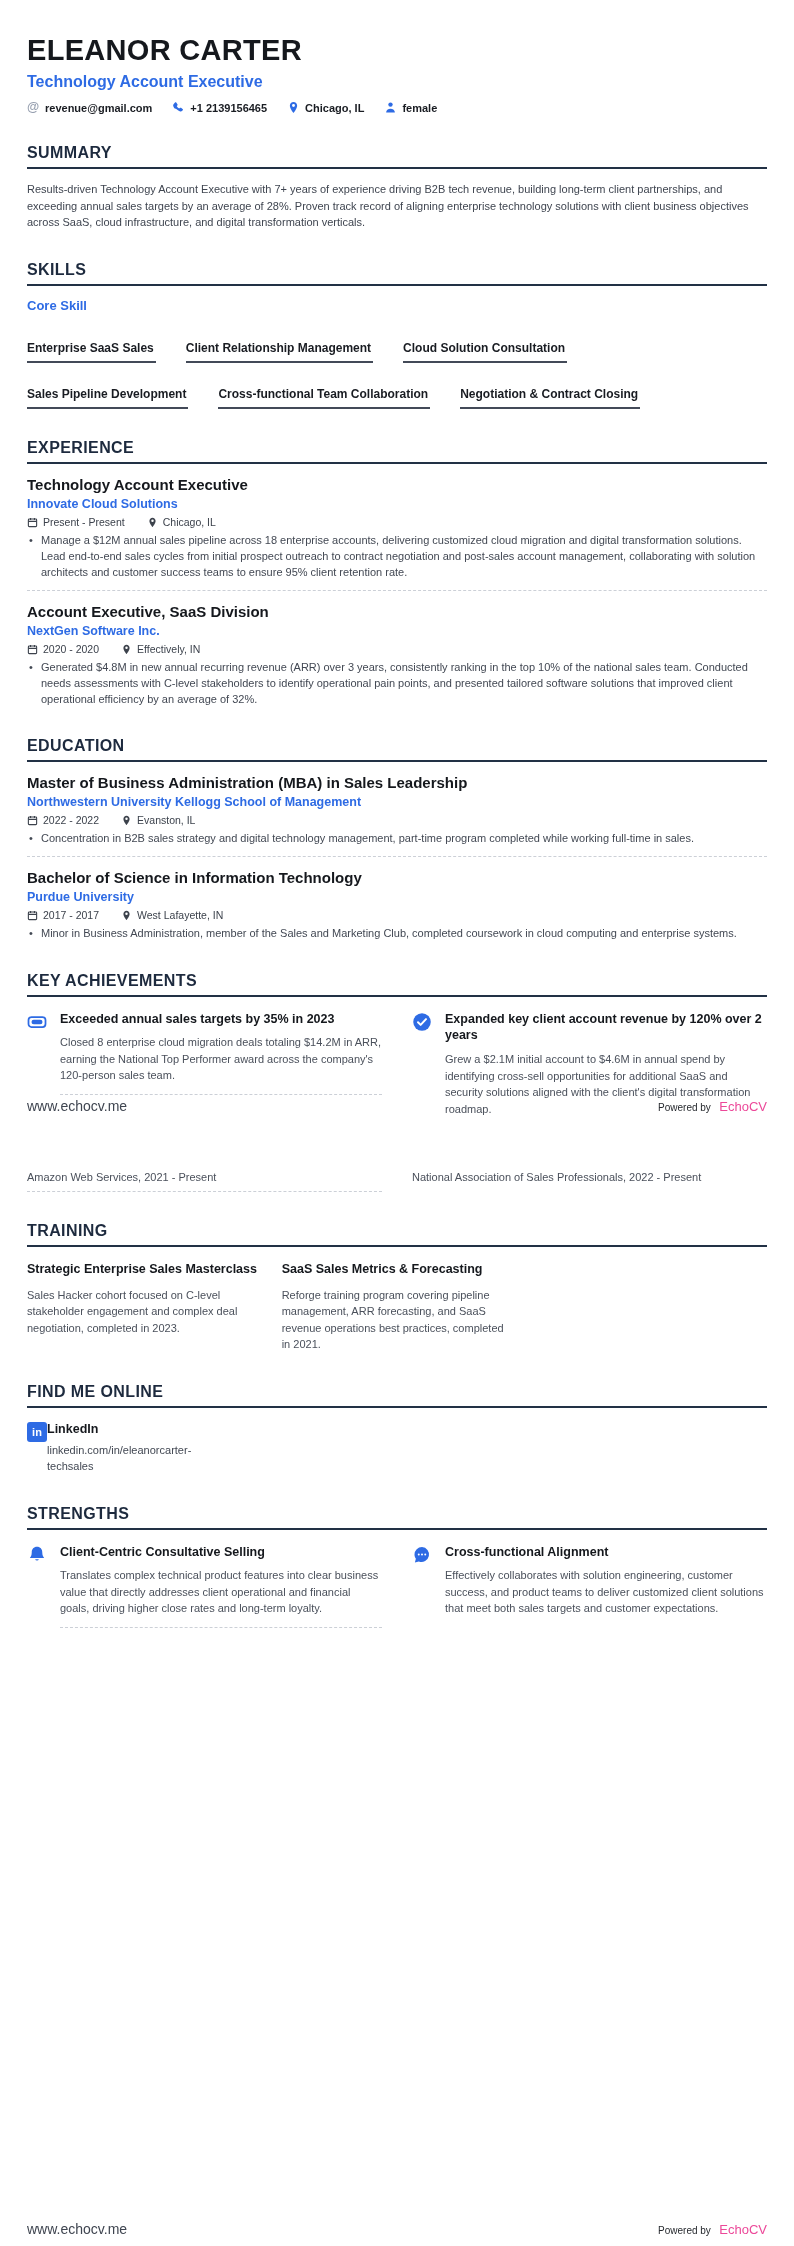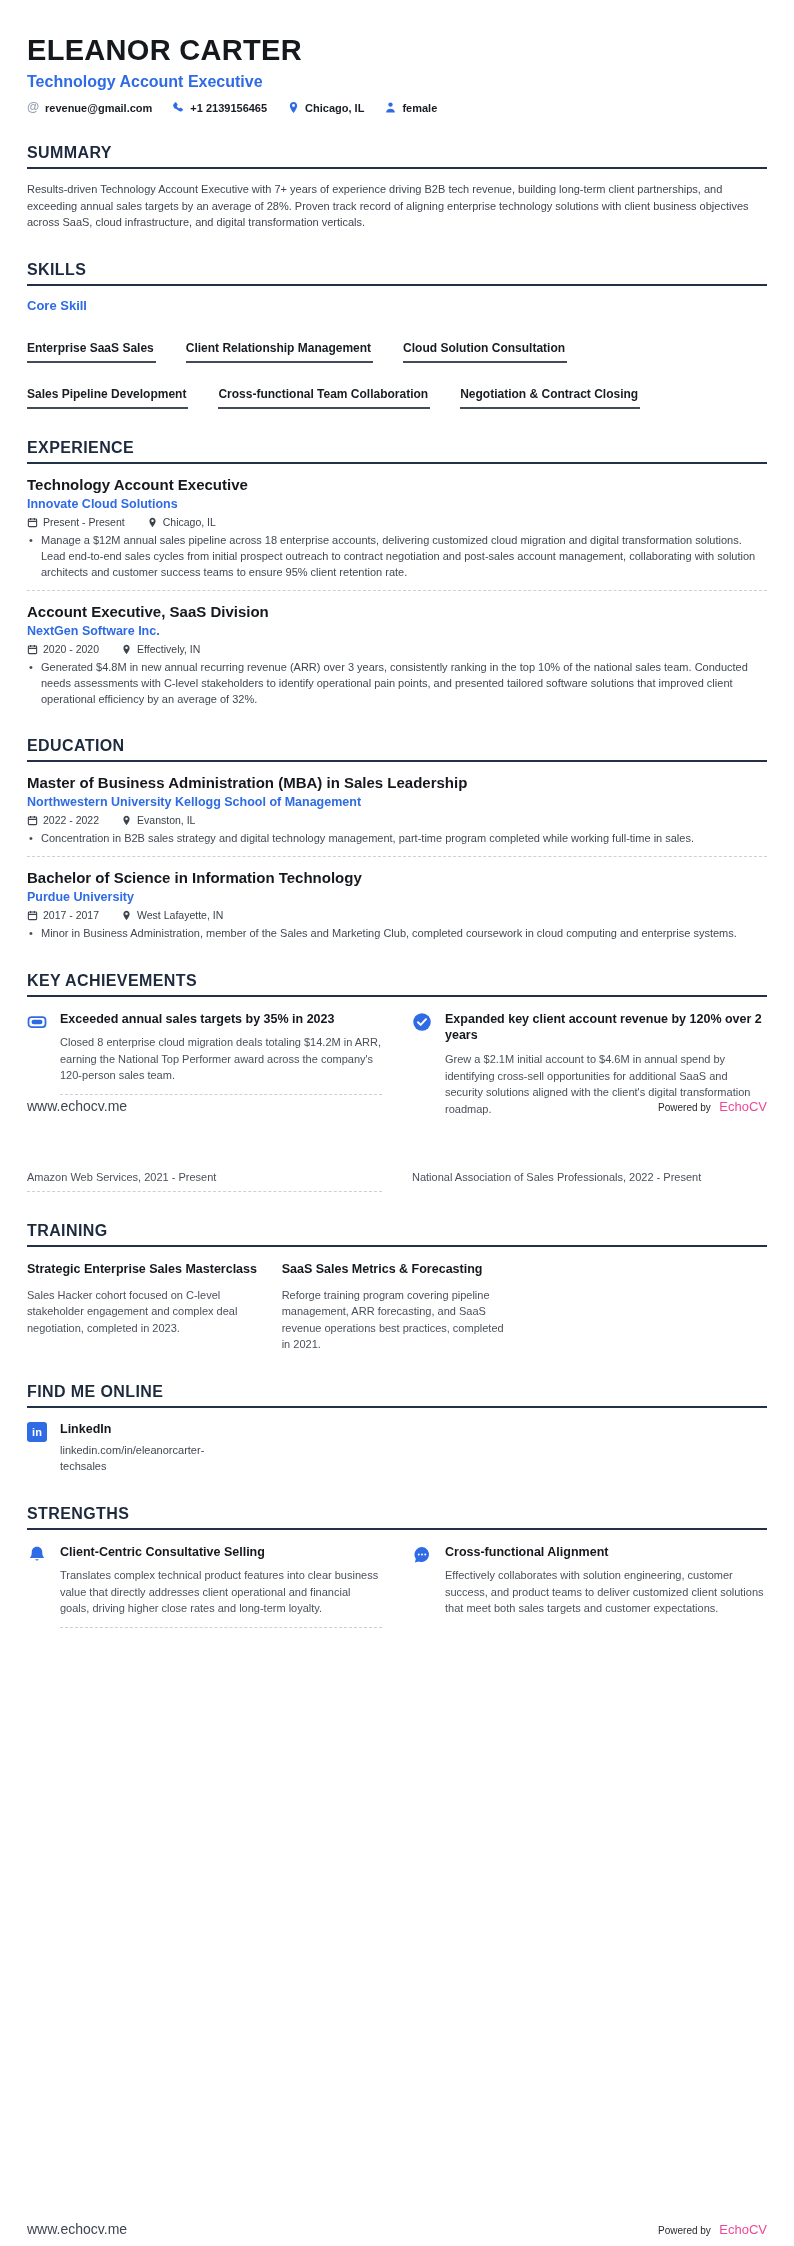--- a/index.html
+++ b/index.html
@@ -59,21 +59,21 @@
   .ach-title { font-size:12.5px; font-weight:bold; color:#15181d; line-height:1.35; }
   .ach-text { margin-top:7px; font-size:11px; line-height:1.5; color:#4a505b; }
   .ach-dash { border-bottom:1px dashed #ccd0d7; margin-top:10px; }
   .cert-issuer { font-size:11px; color:#4a505b; }
   .cert-dash { border-bottom:1px dashed #ccd0d7; margin-top:8px; }
 
   .three-col { display:grid; grid-template-columns: repeat(3, 1fr); column-gap: 24px; margin-top: 14px; }
   .tr-title { font-size:12.5px; font-weight:bold; color:#15181d; line-height:1.4; }
   .tr-text { margin-top:8px; font-size:11px; line-height:1.5; color:#4a505b; }
 
-  .online-item { display:flex; gap:13px; align-items:flex-start; }
+  .online-item { display:flex; align-items:flex-start; }
   .li-badge { flex:0 0 20px; width:20px; height:20px; border-radius:3px; background:#2e6be4; color:#fff;
               display:flex; align-items:center; justify-content:center; font-size:11px; font-weight:bold; }
   .online-label { font-size:12.5px; font-weight:bold; color:#15181d; }
   .online-url { margin-top:6px; font-size:11px; line-height:1.5; color:#424853; max-width:186px; overflow-wrap:break-word; }
 
   .footer { position:absolute; left:27px; right:27px; bottom:8px; display:flex; justify-content:space-between; align-items:baseline; }
   .footer-site { font-size:14px; color:#3f4550;text-align:right; }
   .footer-powered { font-size:10px; color:#26292e; }
   .footer-brand { font-size:13px; color:#ec4899; margin-left:4px; }
 </style>

